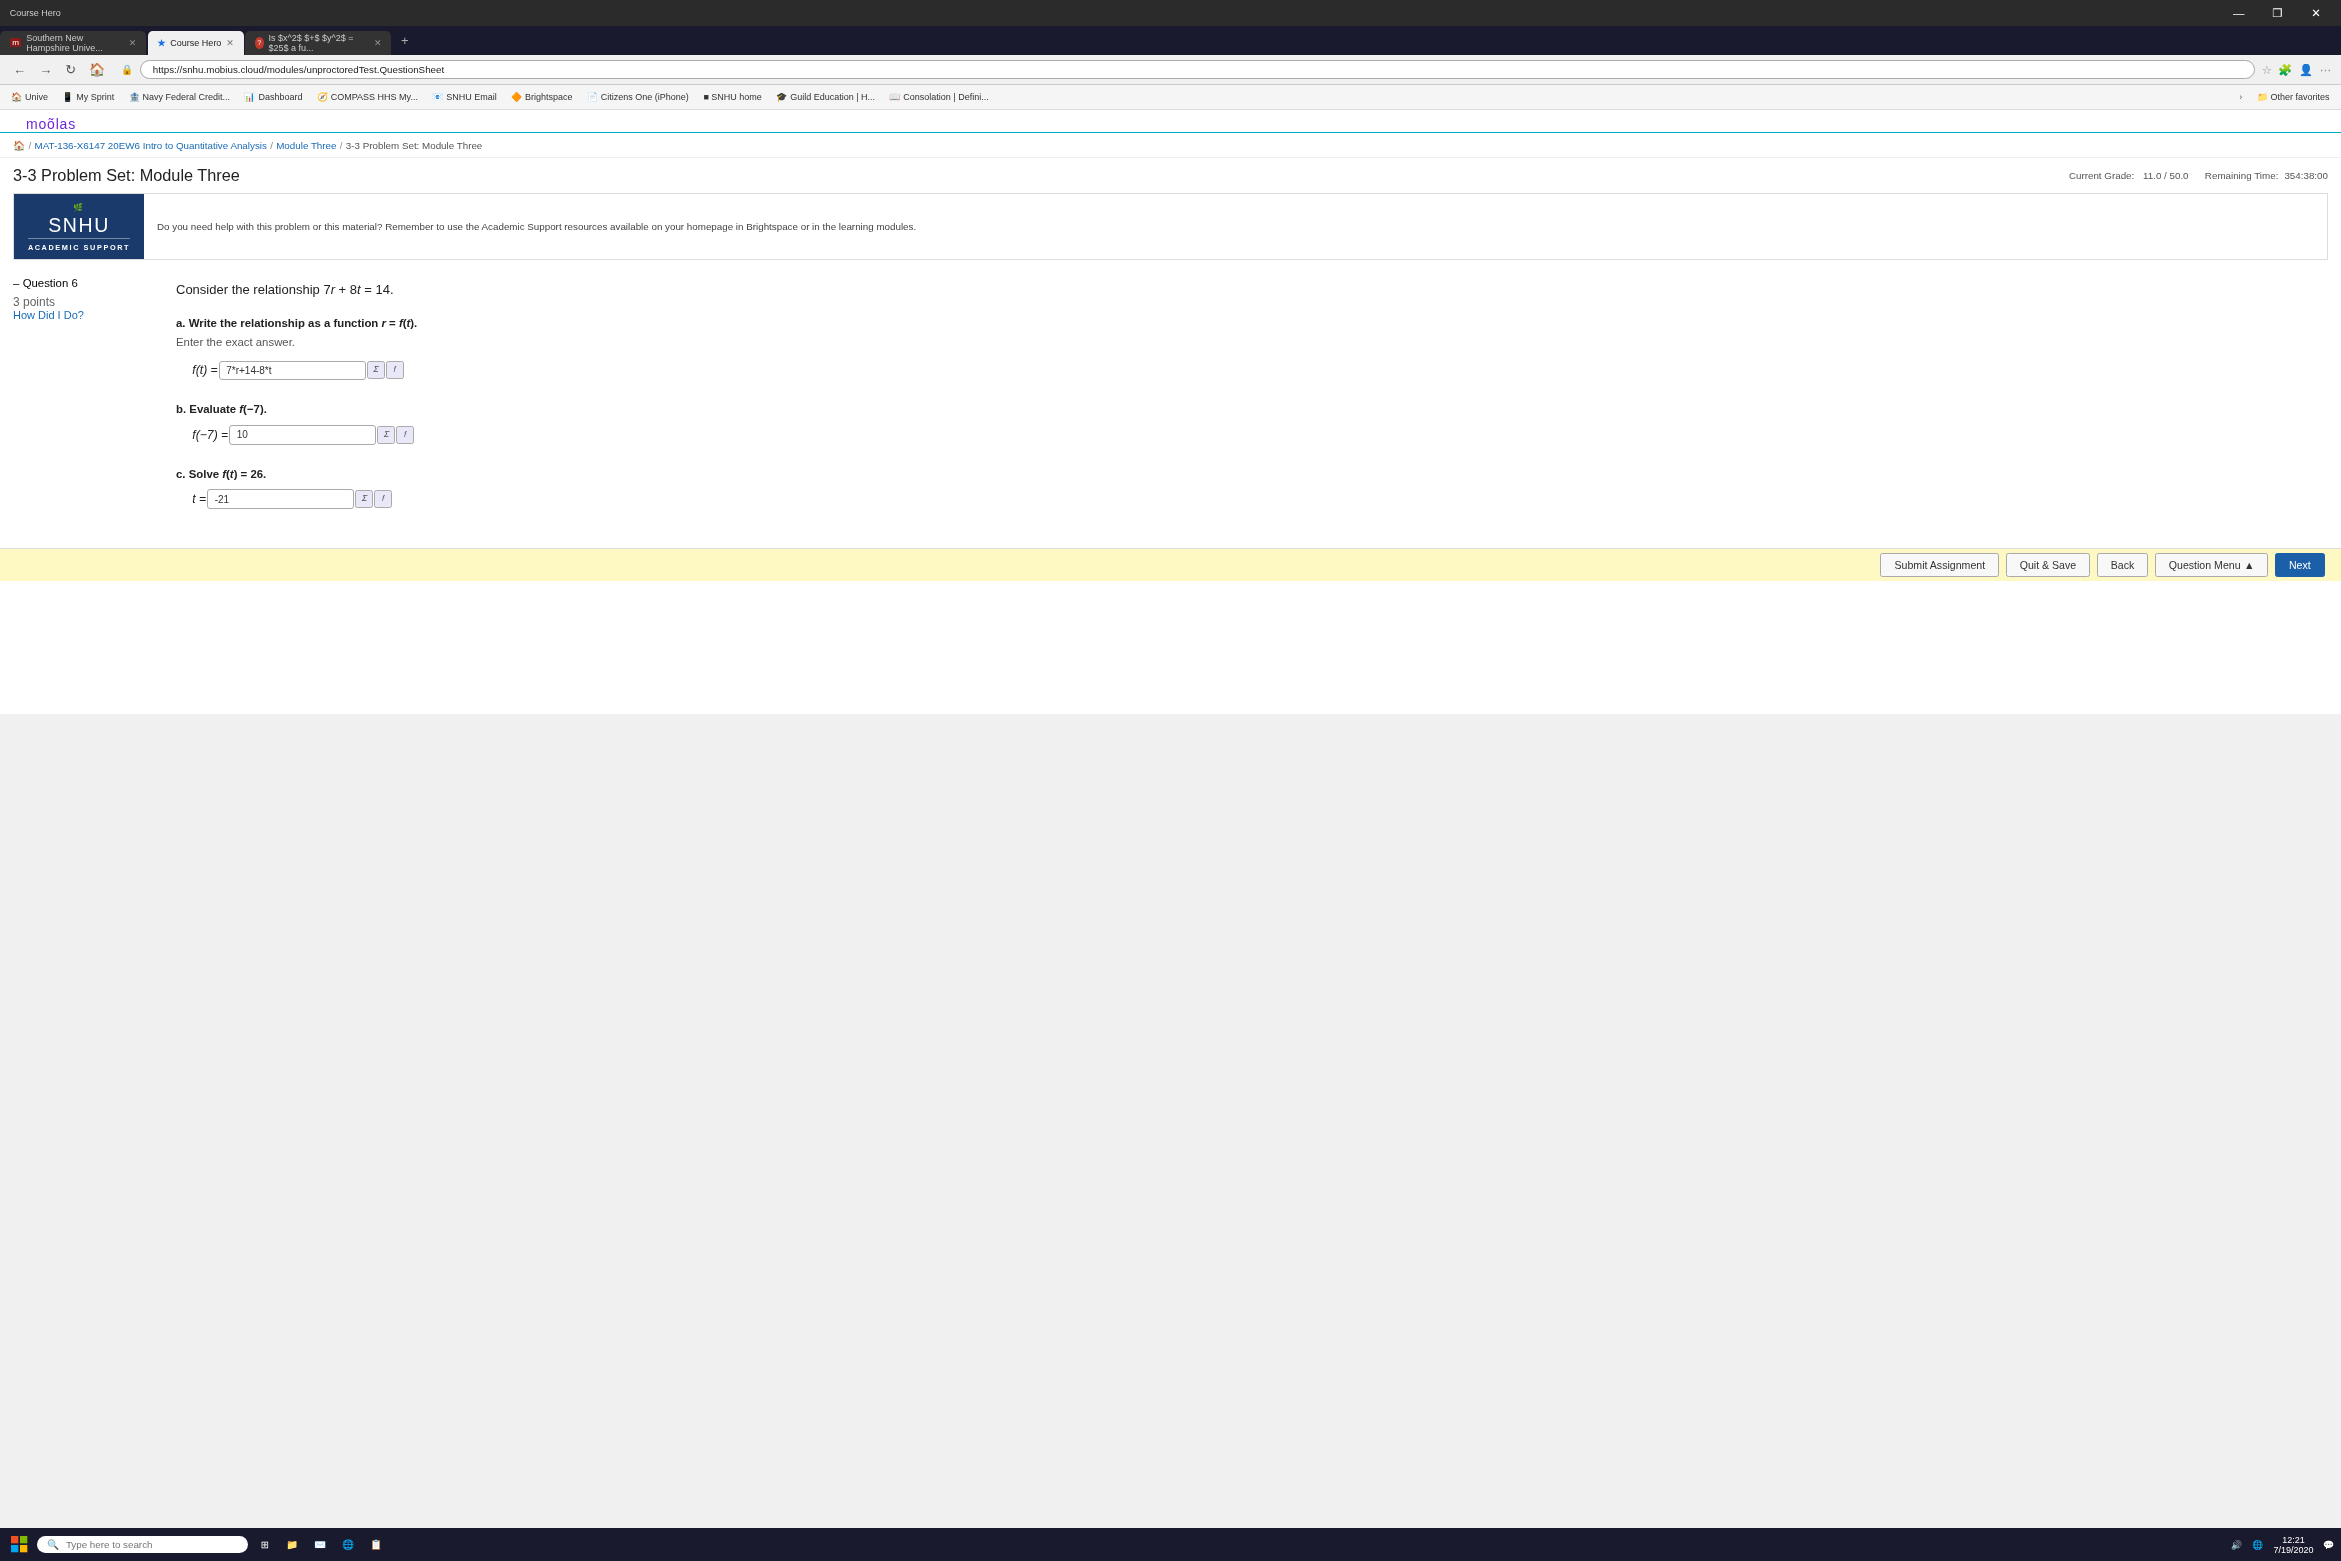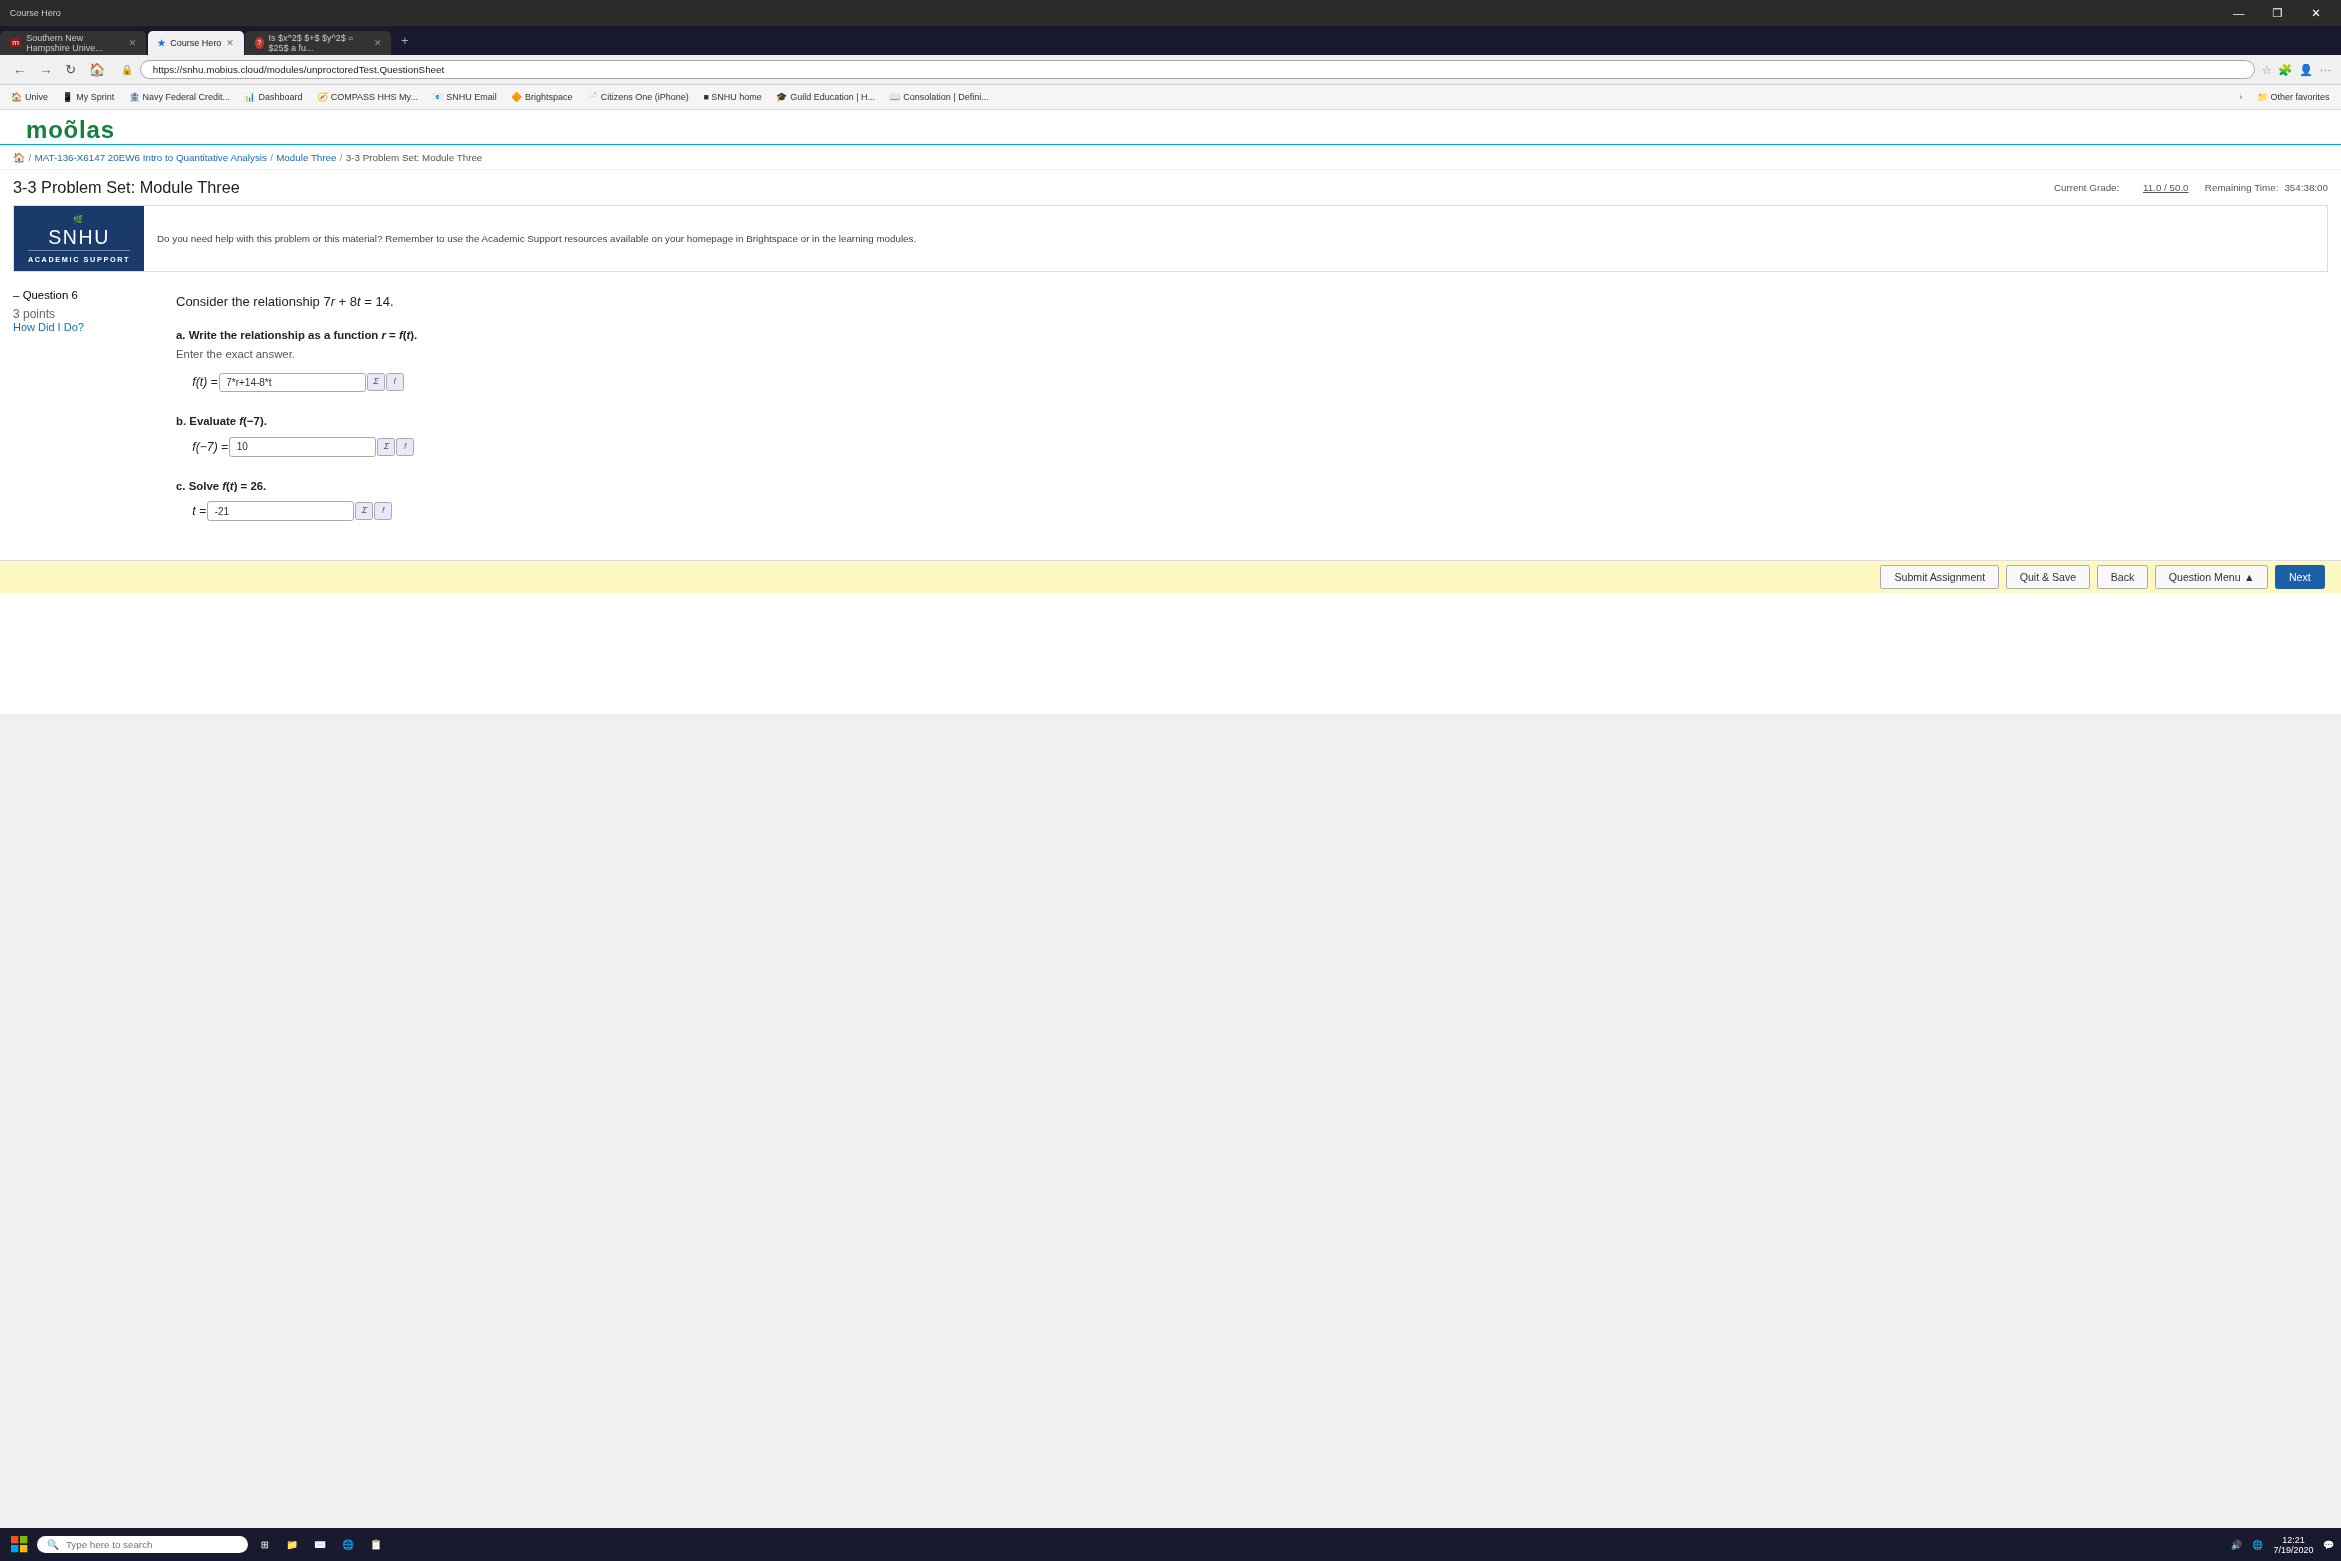--- a/index.html
+++ b/index.html
@@ -280,23 +280,23 @@
       background: transparent;
     }
 
     .nav-btns { display: flex; gap: 6.5px; align-items: center; margin-right: 6.5px; }
     .nav-btn { 
       background: none; border: none; color: #555; 
       font-size: 13px; cursor: pointer; padding: 1.6px 3.3px;
     }
 
     .mobius-logo {
-      font-size: 24px;
-      font-weight: bold;
-      color: #15803d;
+      font-size: 14px;
+      font-weight: normal;
+      color: #6d28d9;
       padding: 0 13px;
       letter-spacing: 0.8px;
     }
 
     
     .page-content::-webkit-scrollbar { width: 6.5px; }
     .page-content::-webkit-scrollbar-thumb { background: #bbb; border-radius: 3.3px; }
 
     .separator { color: #888; }
   </style>
@@ -413,21 +413,21 @@
     <a href="#">Module Three</a>
     <span class="separator">/</span>
     <span>3-3 Problem Set: Module Three</span>
   </div>
 
   <div class="problem-header">
     <h1 class="problem-title">3-3 Problem Set: Module Three</h1>
     <div class="grade-info">
       <span>
         <span>Current Grade:</span>
-        <span style="margin-left:21px;text-decoration:underline;">11.0 / 50.0</span>
+        <span style="margin-left:6px;">11.0 / 50.0</span>
       </span>
       <span>
         <span>Remaining Time:</span>
         <span style="margin-left:3.3px;">354:38:00</span>
       </span>
     </div>
   </div>
 
   <div class="support-banner">
     <div class="support-logo">

